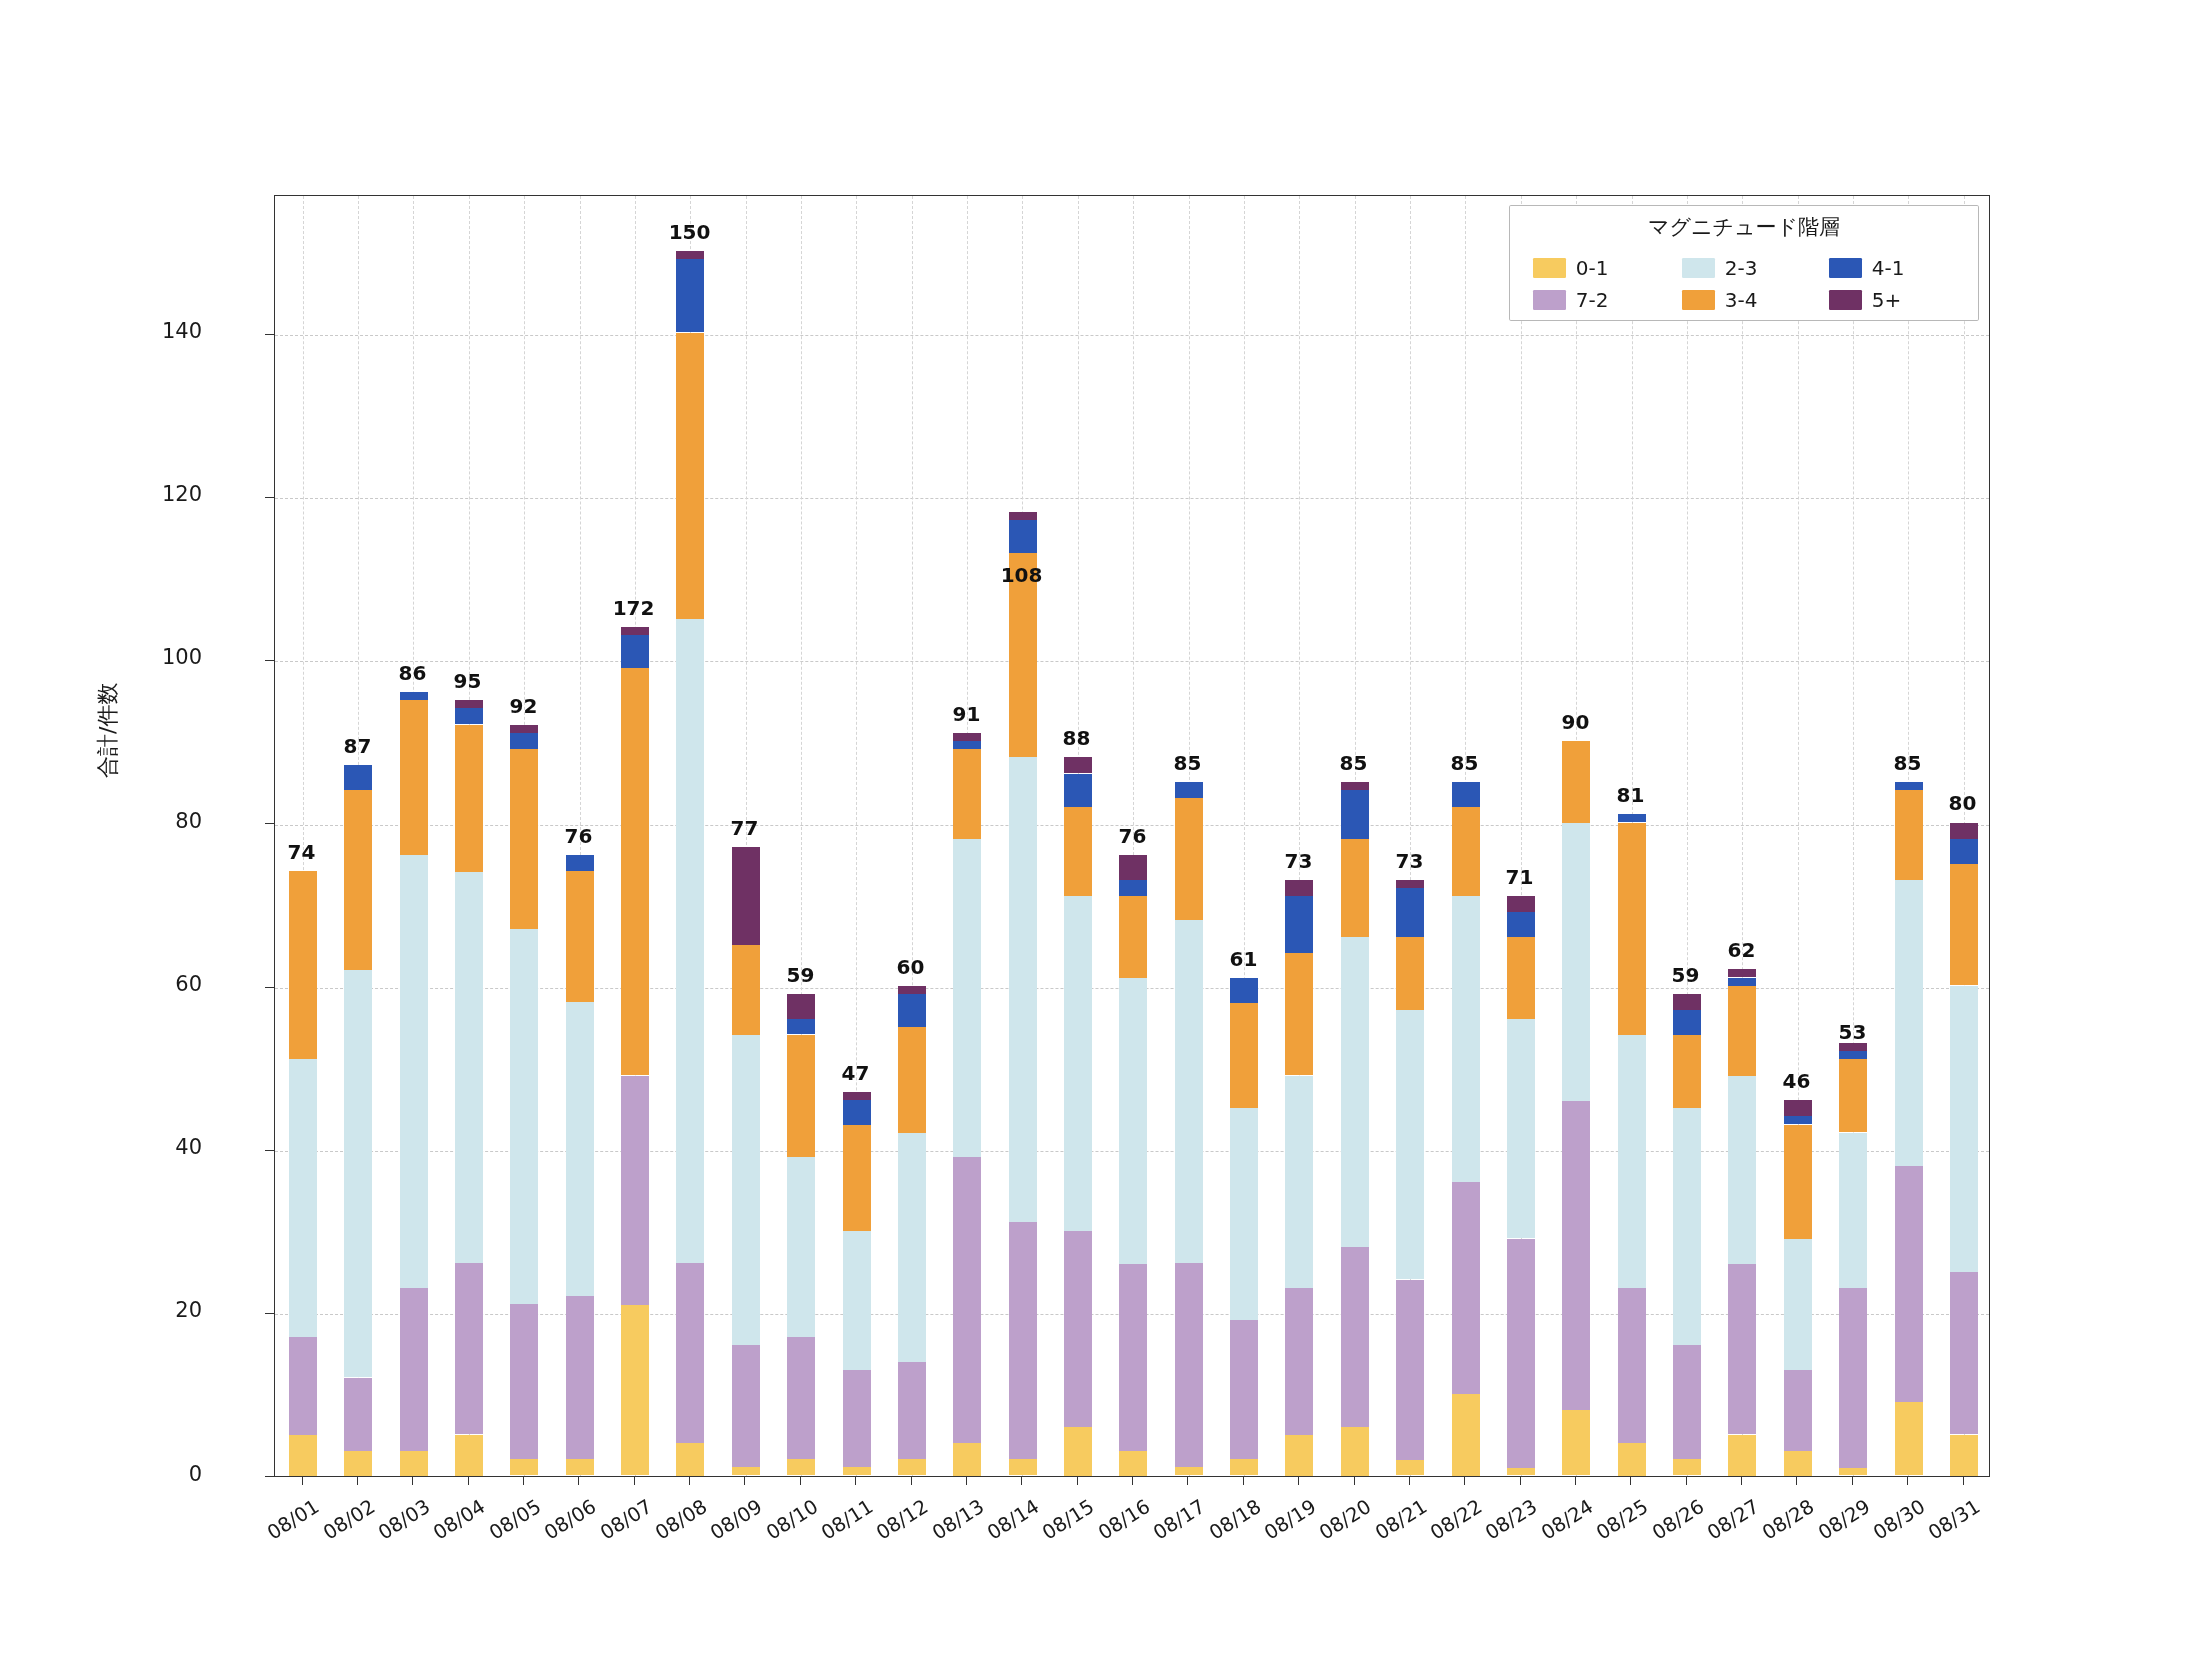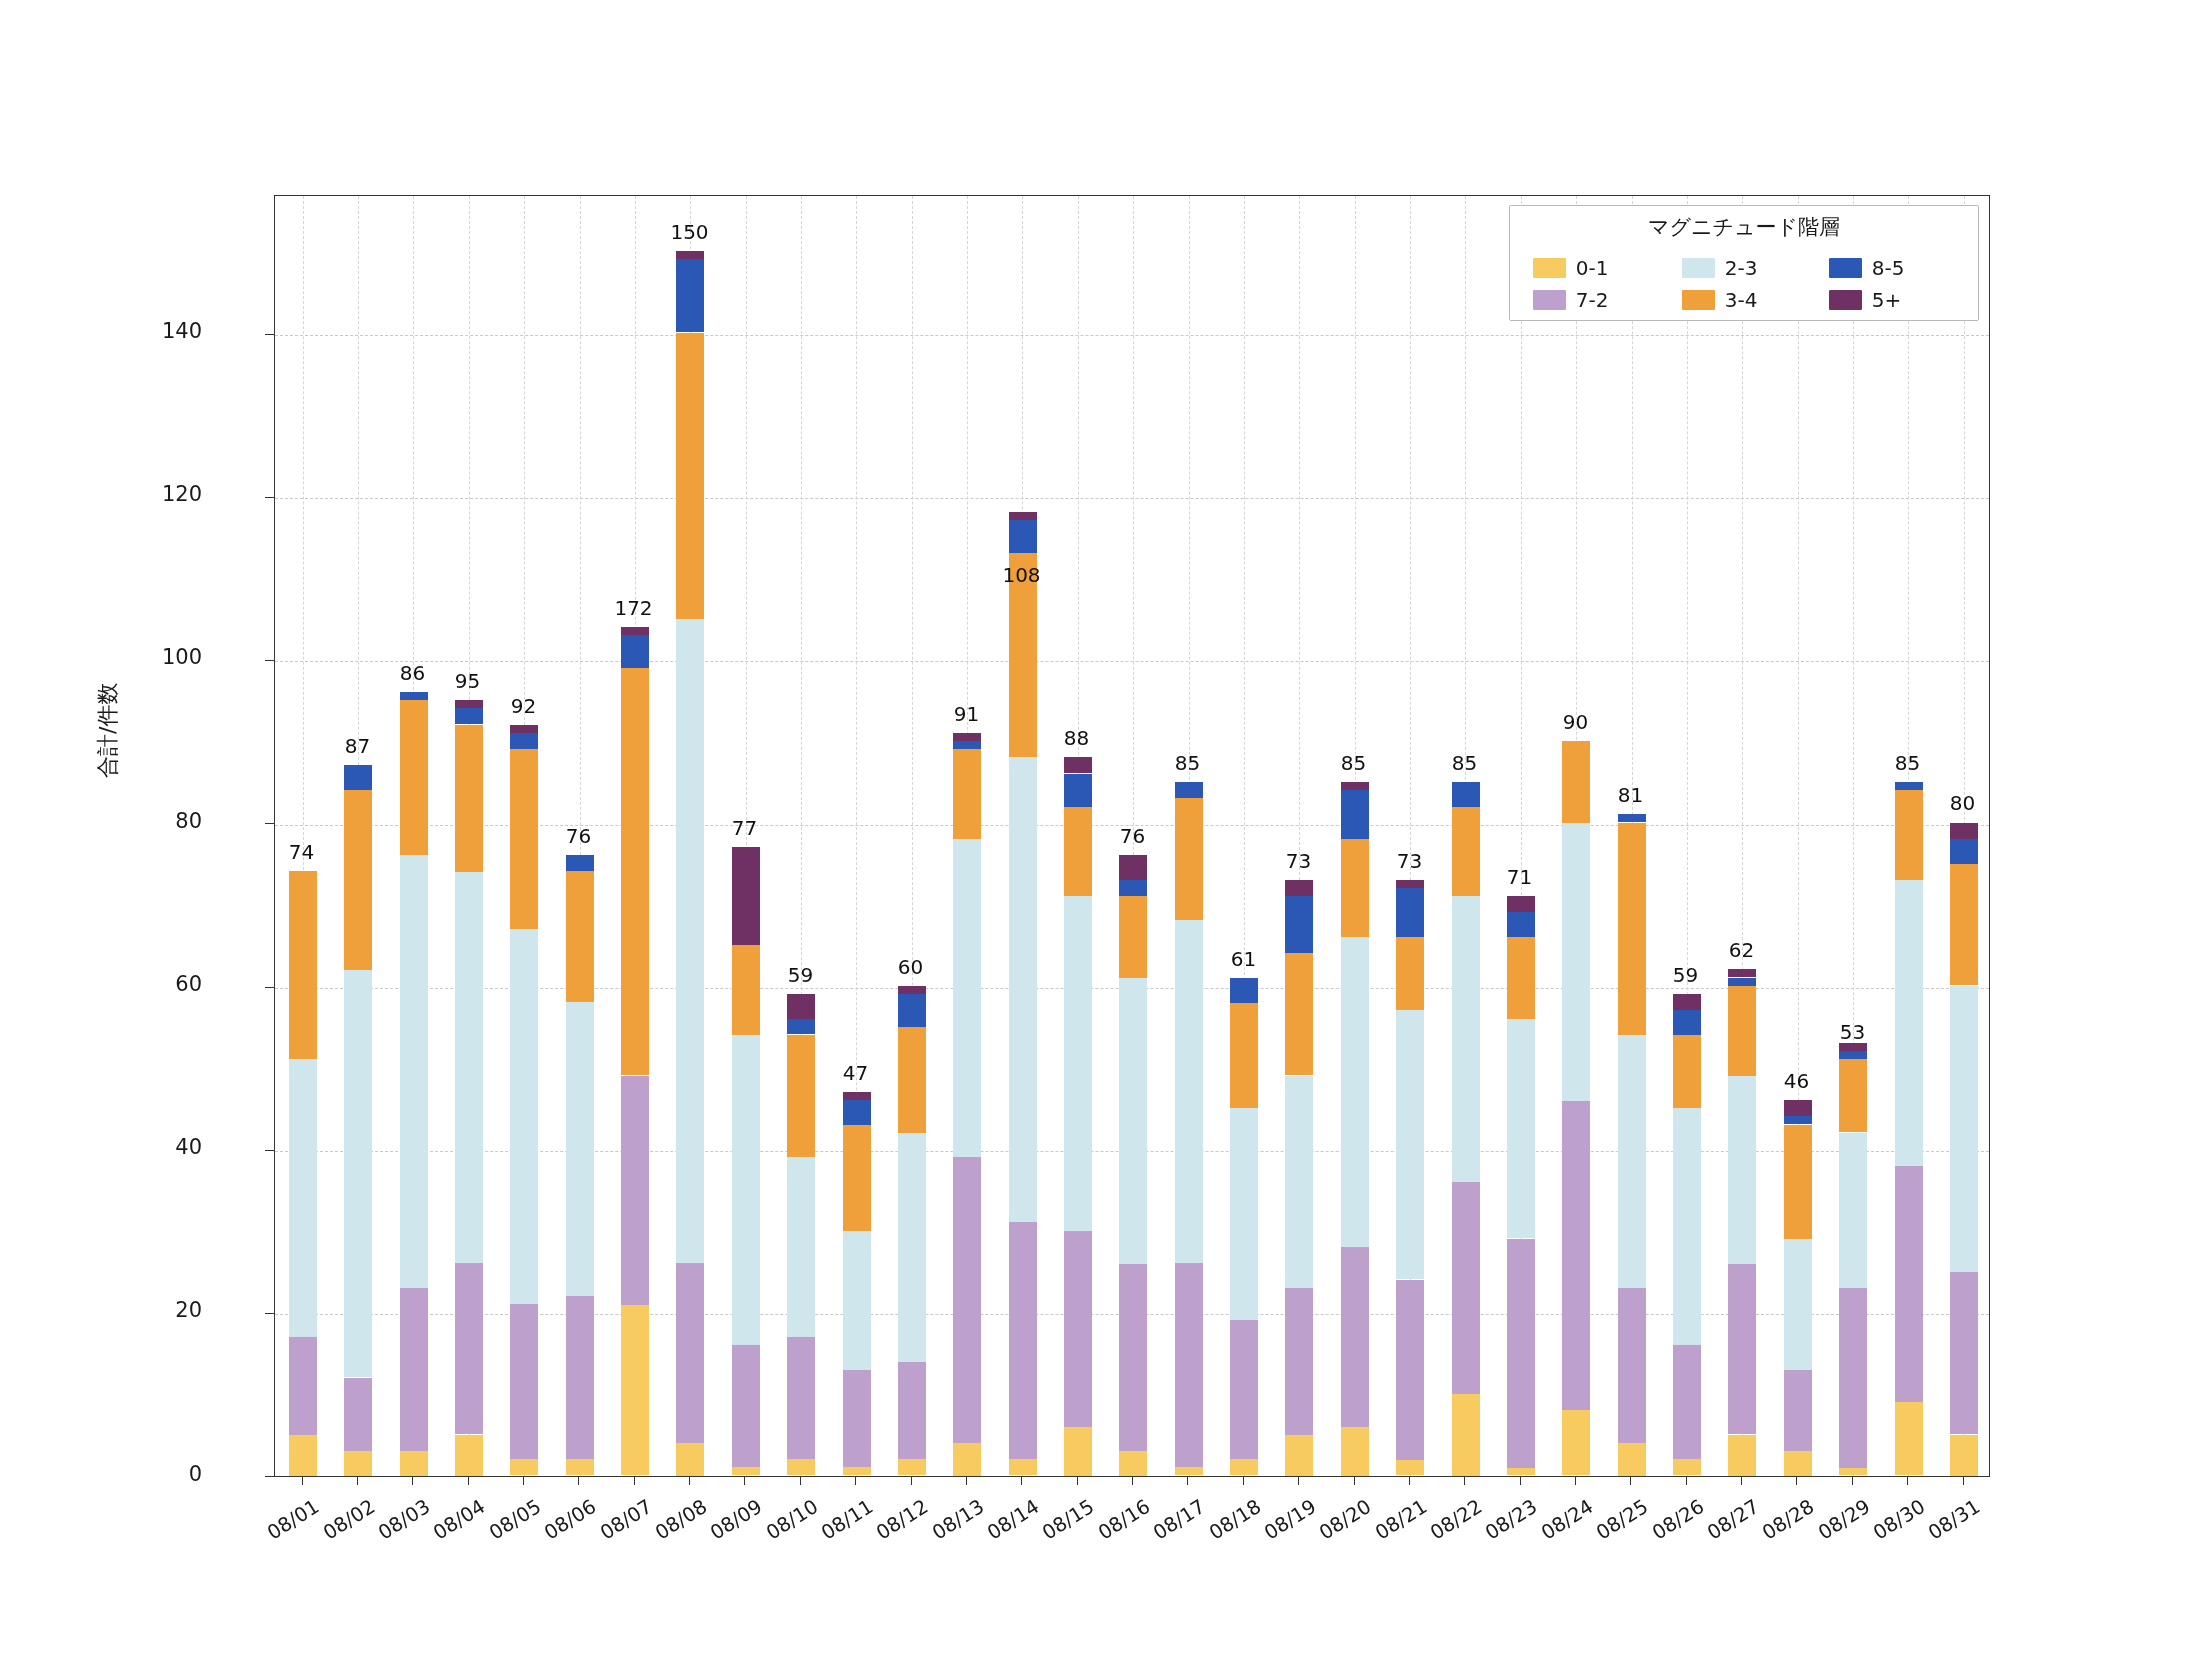--- a/index.html
+++ b/index.html
@@ -117,20 +117,21 @@
     position: absolute;
     left: 0;
     width: 100%;
   }
   .bar-total-label {
     position: absolute;
     width: 123px;
     text-align: center;
     font-size: 20px;
     color: #111111;
+    font-weight: bold;
   }
 
   
   #legend {
     position: absolute;
     left: 1509px;
     top: 205px;
     width: 470px;
     height: 116px;
     border: 1.2px solid #b8b8b8;
@@ -459,21 +460,21 @@
       <div class="legend-item" style="left: 172px; top: 50px;">
         <div class="legend-swatch" style="background: rgb(207, 230, 236);"></div>
         <div class="legend-label">2-3</div>
       </div>
       <div class="legend-item" style="left: 172px; top: 82px;">
         <div class="legend-swatch" style="background: rgb(240, 160, 58);"></div>
         <div class="legend-label">3-4</div>
       </div>
       <div class="legend-item" style="left: 319px; top: 50px;">
         <div class="legend-swatch" style="background: rgb(43, 87, 181);"></div>
-        <div class="legend-label">8-5</div>
+        <div class="legend-label">4-1</div>
       </div>
       <div class="legend-item" style="left: 319px; top: 82px;">
         <div class="legend-swatch" style="background: rgb(111, 49, 100);"></div>
         <div class="legend-label">5+</div>
       </div>
     </div>
 
 <div class="y-tick-mark" style="left: 265px; top: 1476px;"></div>
     <div class="y-tick-label" style="top: 1462px;">0</div>
     <div class="y-tick-mark" style="left: 265px; top: 1313px;"></div>

